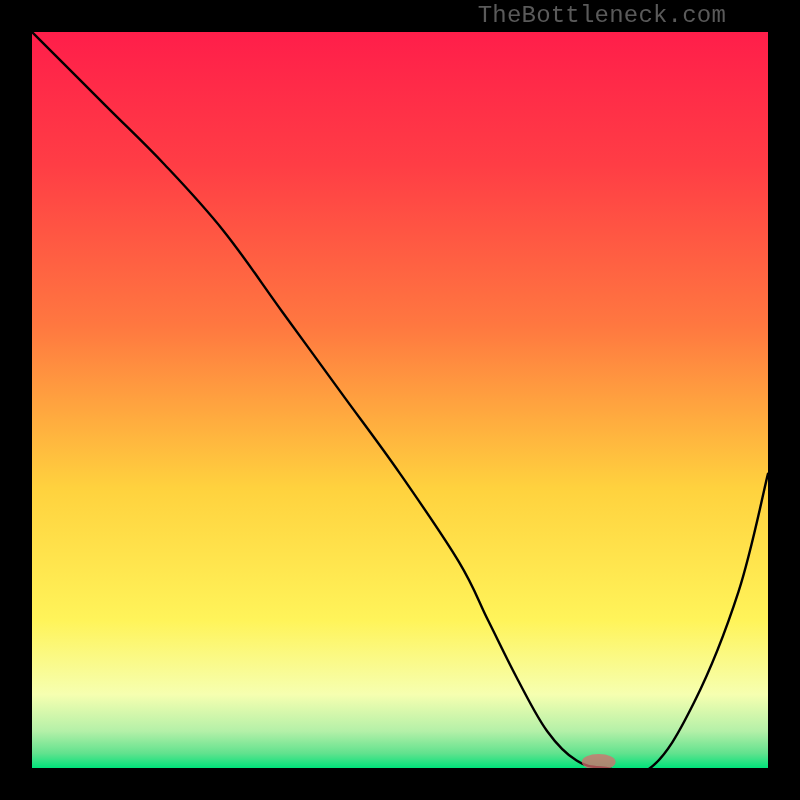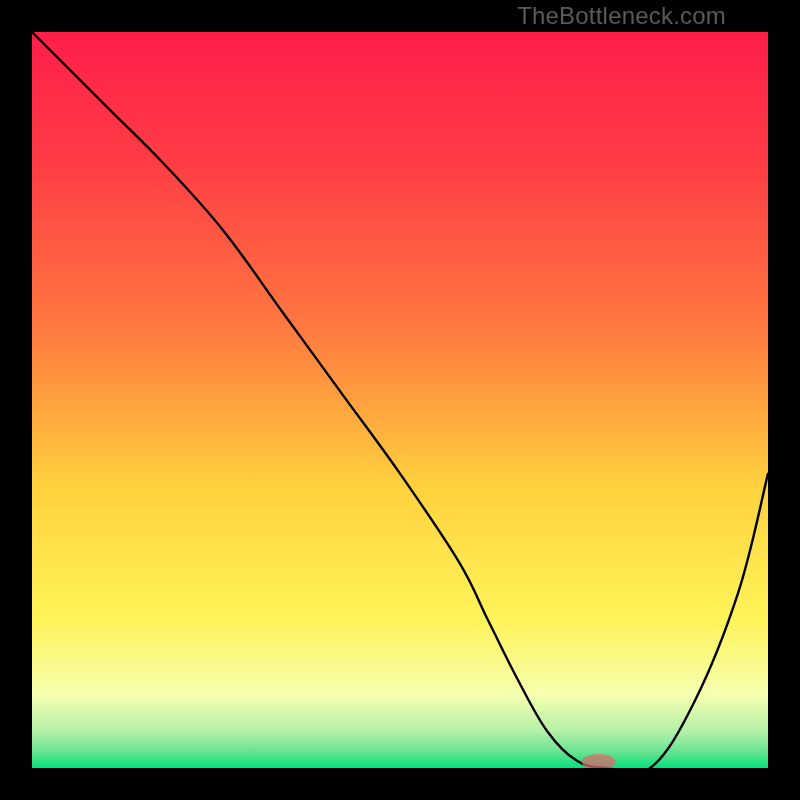--- a/index.html
+++ b/index.html
@@ -8,20 +8,21 @@
     width: 800px;
     height: 800px;
     background: #000;
     font-family: Arial, Helvetica, sans-serif;
     overflow: hidden;
   }
   .stage {
     position: relative;
     width: 740px;
     height: 800px;
+    font-family: Liberation Mono, monospace;
   }
   .watermark {
     position: absolute;
     top: 2px;
     right: 14px;
     color: #5a5a5a;
     font-size: 24px;
     font-weight: 500;
     letter-spacing: 0.2px;
     z-index: 10;

